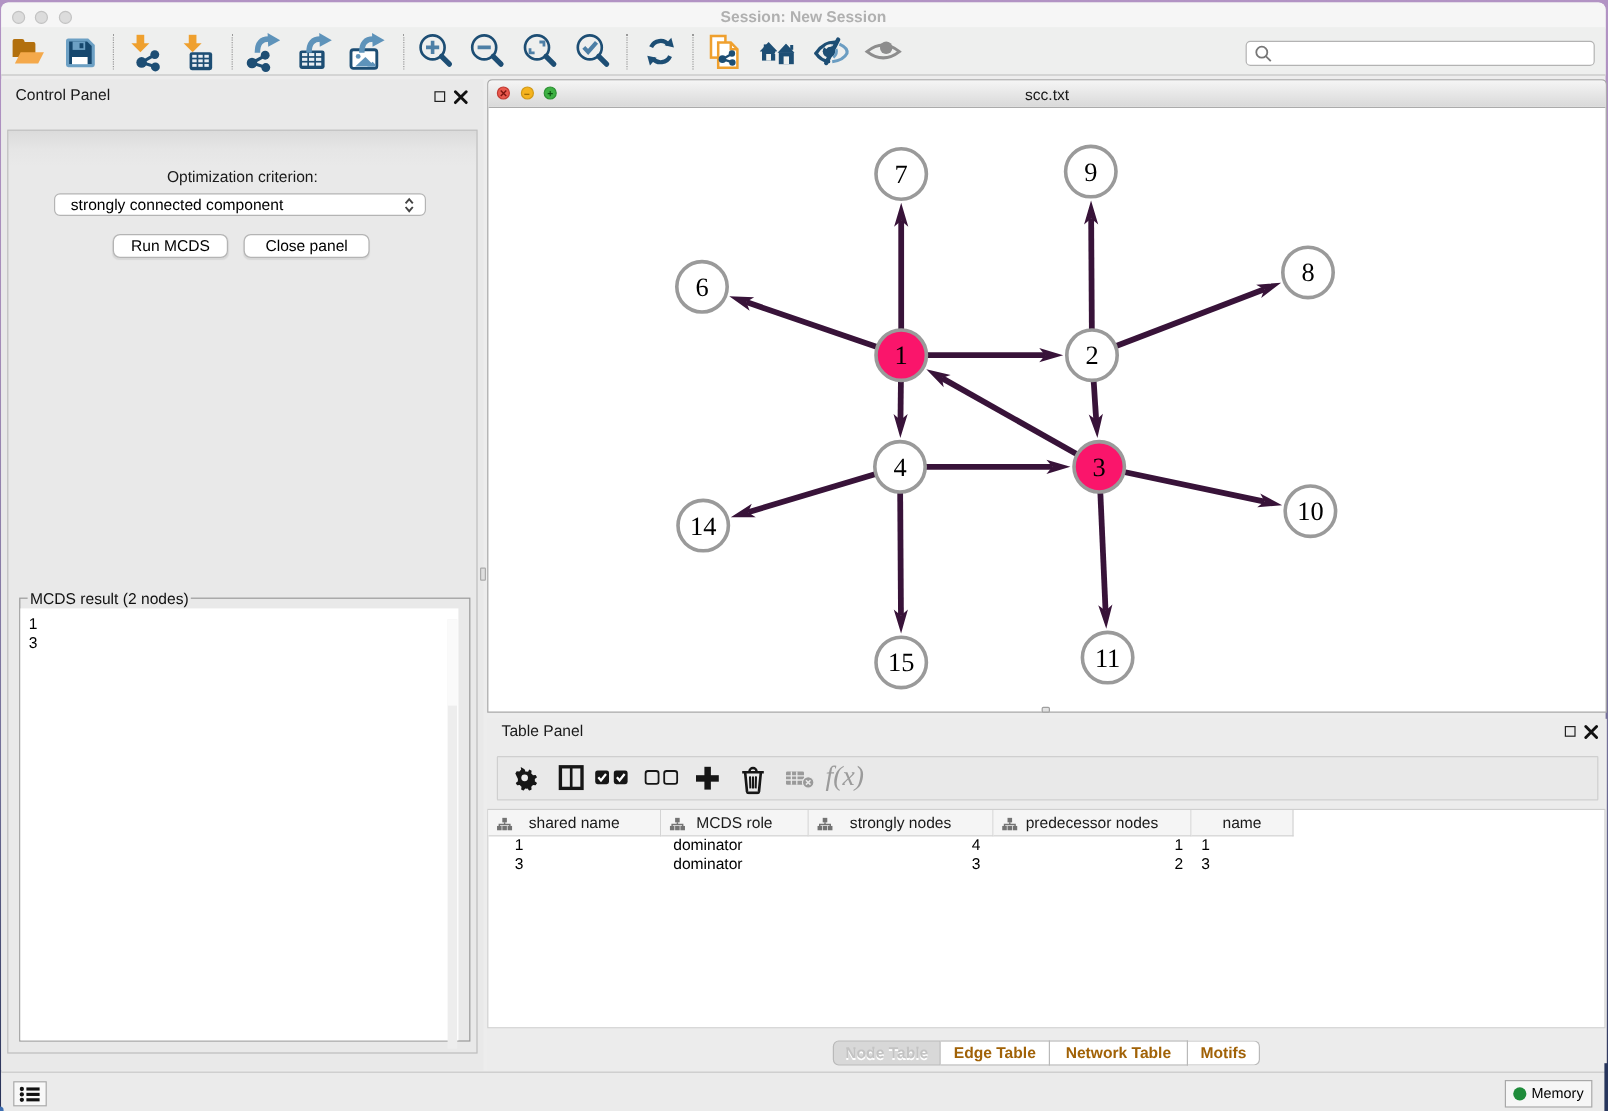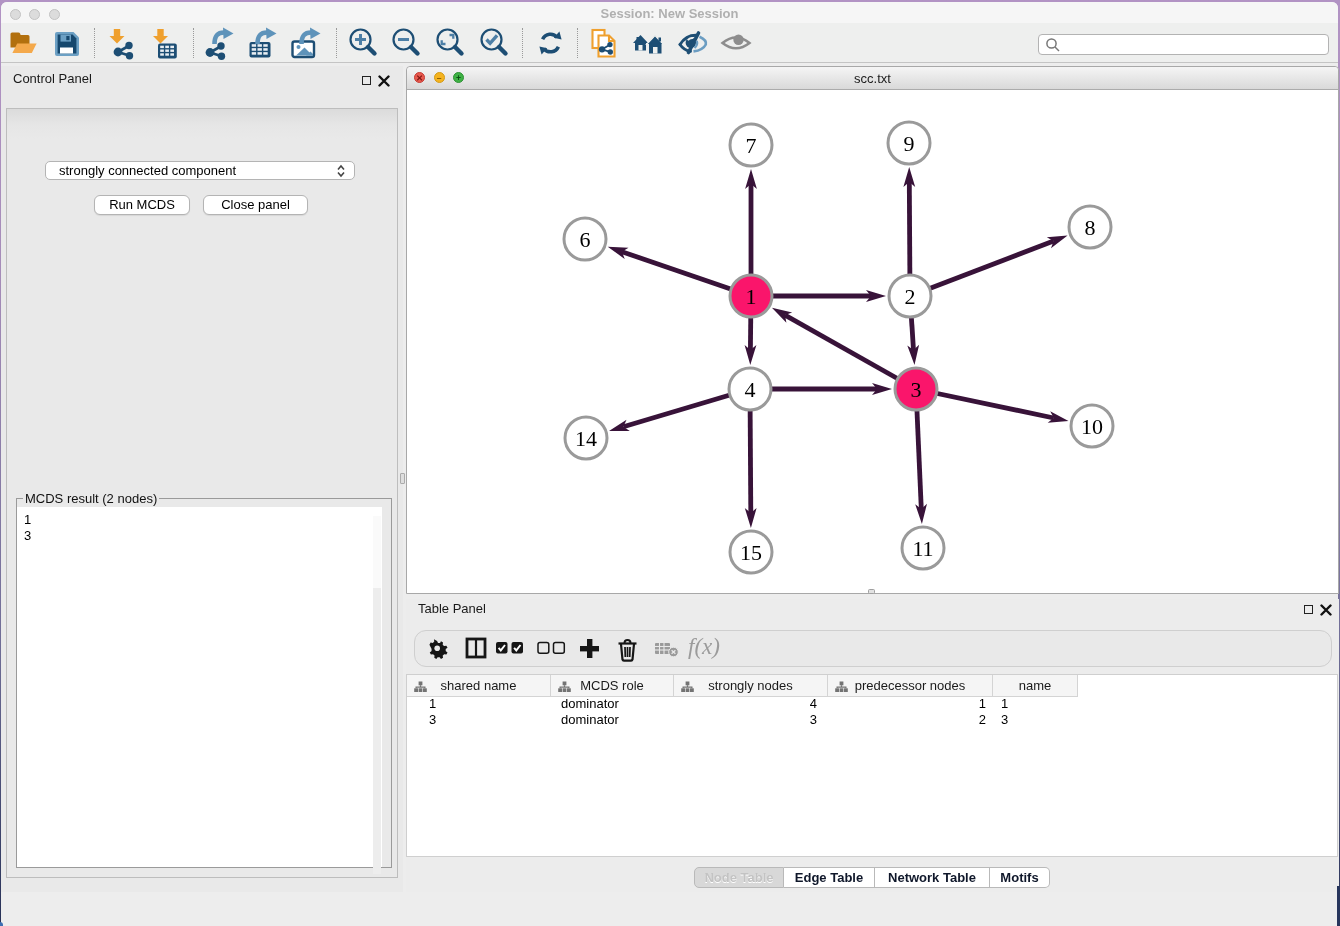--- a/index.html
+++ b/index.html
@@ -58,29 +58,29 @@
   border-radius:4px 4px 0 0; }
 #nettitle .t { position:absolute; width:100%; text-align:center; font-size:13px;
   font-weight:normal; color:#1a1a1a; line-height:24px; }
 .tl2 { position:absolute; top:4.5px; width:11px; height:11px; border-radius:50%;
   text-align:center; font-size:8.5px; font-weight:bold; line-height:10.5px; }
 #graphwrap { position:absolute; left:0px; top:21px; width:931px; height:503px; }
 
 #tpanel { position:absolute; left:405px; top:597px; width:933px; height:293px; background:#ececec; }
 #tp-title { position:absolute; left:12px; top:2px; font-size:13px; color:#1a1a1a; }
 #tp-toolbar { position:absolute; left:8px; top:31px; width:918px; height:37px;
-  background:#e9e9e9; border:1px solid #cfcfcf; border-radius:12px; }
+  background:#e9e9e9; border:1px solid #cfcfcf; border-radius:1px; }
 #tablearea { position:absolute; left:0px; top:75px; width:932px; height:183px;
   background:#fff; border:1px solid #cfcfcf; }
 .th { position:absolute; top:0; height:22px; background:#f5f5f5;
   border-right:1px solid #d4d4d4; border-bottom:1px solid #d4d4d4;
   font-size:13px; color:#1a1a1a; text-align:center; line-height:22px; }
 .td { position:absolute; font-size:13px; color:#000; height:16px; line-height:16px; }
 #btabs { position:absolute; left:288px; top:268px; height:21px; display:flex; }
-.btab { height:21px; line-height:20px; font-size:13px; font-weight:bold; color:#0f172a;
+.btab { height:21px; line-height:20px; font-size:13px; font-weight:bold; color:#a16207;
   background:#fff; border:1px solid #b9b9b9; border-left:none; text-align:center; }
 .btab.first { border-left:1px solid #b9b9b9; border-radius:5px 0 0 5px;
   background:#d8d8d8; color:#c3c3c3; text-shadow:0 1px 0 #fff; }
 .btab.last { border-radius:0 5px 5px 0; }
 
 #statusbar { position:absolute; left:0; top:891px; width:100%; height:33px;
   background:#ebebeb; border-top:1px solid #c9c9c9; }
 #listbtn { position:absolute; left:10px; top:7px; width:28px; height:21px;
   background:#f8f8f8; border:1px solid #a8a8a8; }
 #membtn { position:absolute; right:11px; top:6px; width:73px; height:23px;
@@ -278,20 +278,21 @@
     </div>
   <div id="cpanel">
     <div id="cpanel-title">Control Panel</div>
     <div class="pfloat" style="left:361px; top:10px;"></div>
     <div style="position:absolute;left:377px;top:9px;">
         <svg style="display:block" width="12" height="12" viewBox="0 0 12 12">
           <path d="M1.5 1.5 L10.5 10.5 M10.5 1.5 L1.5 10.5" stroke="#111" stroke-width="2.4" stroke-linecap="round"></path>
         </svg>
       </div>
     <div id="cp-content"></div>
+    <div id="optlabel">Optimization criterion:</div>
     <div id="combo">strongly connected component<svg style="position:absolute;right:8px;top:2px;" width="10" height="14" viewBox="0 0 10 14">
 <path d="M2 5.5 L5 2 L8 5.5" fill="none" stroke="#444" stroke-width="1.6"></path>
 <path d="M2 8.5 L5 12 L8 8.5" fill="none" stroke="#444" stroke-width="1.6"></path>
         </svg></div>
     <div class="btn" style="left:93px; width:96px;">Run MCDS</div>
     <div class="btn" style="left:202px; width:105px;">Close panel</div>
     <div id="groupbox">
       <div id="grouplabel">MCDS result (2 nodes)</div>
       <div id="grouptext">1<br>3<div id="gscroll">
             <div id="gthumb"></div>
@@ -495,17 +496,32 @@
         <div class="td" style="left:421px;top:37px;width:158px;text-align:right;">2</div>
         <div class="td" style="left:594px;top:37px;">3</div>
       </div>
     <div id="btabs">
       <div class="btab first" style="width:90px;">Node Table</div>
         <div class="btab" style="width:91px;">Edge Table</div>
         <div class="btab" style="width:115px;">Network Table</div>
         <div class="btab last" style="width:60px;">Motifs</div>
     </div>
   </div>
+  <div id="statusbar">
+    <div id="listbtn">
+        <div style="position:absolute;left:4px;top:3px;">
+          <svg width="18" height="14" viewBox="0 0 18 14">
+            <circle cx="2.2" cy="2.5" r="1.8" fill="#111"></circle>
+            <circle cx="2.2" cy="7" r="1.8" fill="#111"></circle>
+            <circle cx="2.2" cy="11.5" r="1.8" fill="#111"></circle>
+            <rect x="6" y="1.2" width="11" height="2.6" fill="#111"></rect>
+            <rect x="6" y="5.7" width="11" height="2.6" fill="#111"></rect>
+            <rect x="6" y="10.2" width="11" height="2.6" fill="#111"></rect>
+          </svg>
+        </div>
+      </div>
+    <div id="membtn"><span class="dot"></span>Memory</div>
+  </div>
 </div>
 <div style="position:absolute;left:399.5px;top:473px;width:5px;height:10.5px;background:#dedede;border:1px solid #ababab;border-radius:1px;"></div>
 <div style="position:absolute;left:867.5px;top:588.5px;width:7px;height:5px;background:#e2e2e2;border:1px solid #9f9f9f;border-radius:1.5px;"></div>
 <div style="position:absolute;left:0px;top:922px;width:3px;height:4px;background:#3e6fb2;border-radius:0 3px 0 0;"></div>
 <div id="corner-br"></div>
 
 </body></html>

